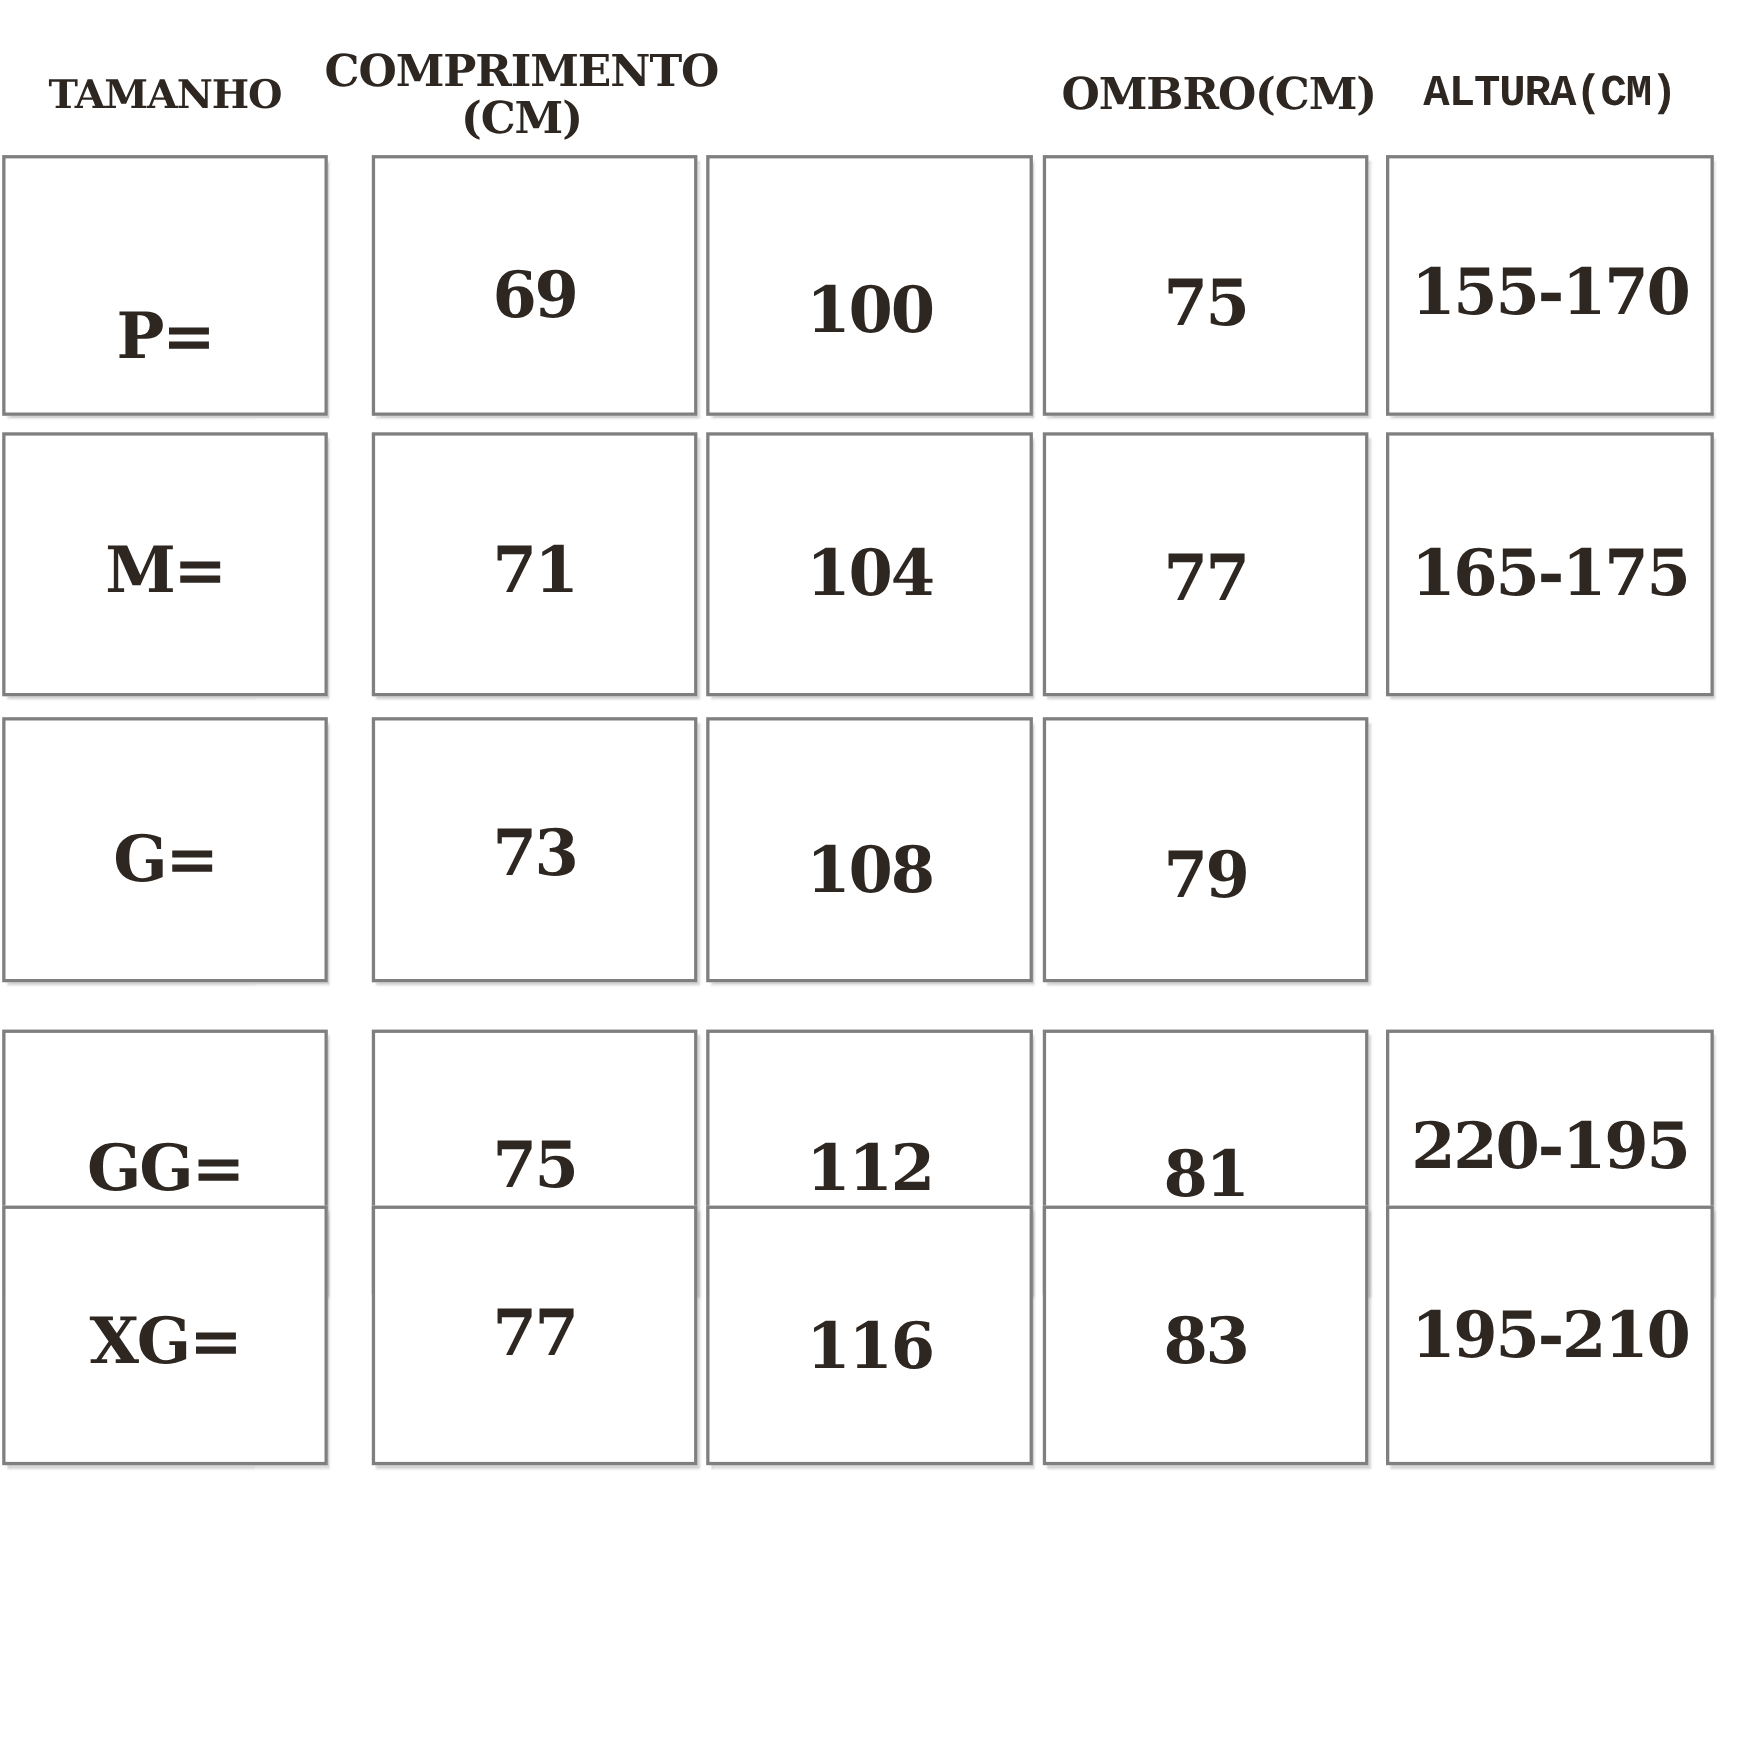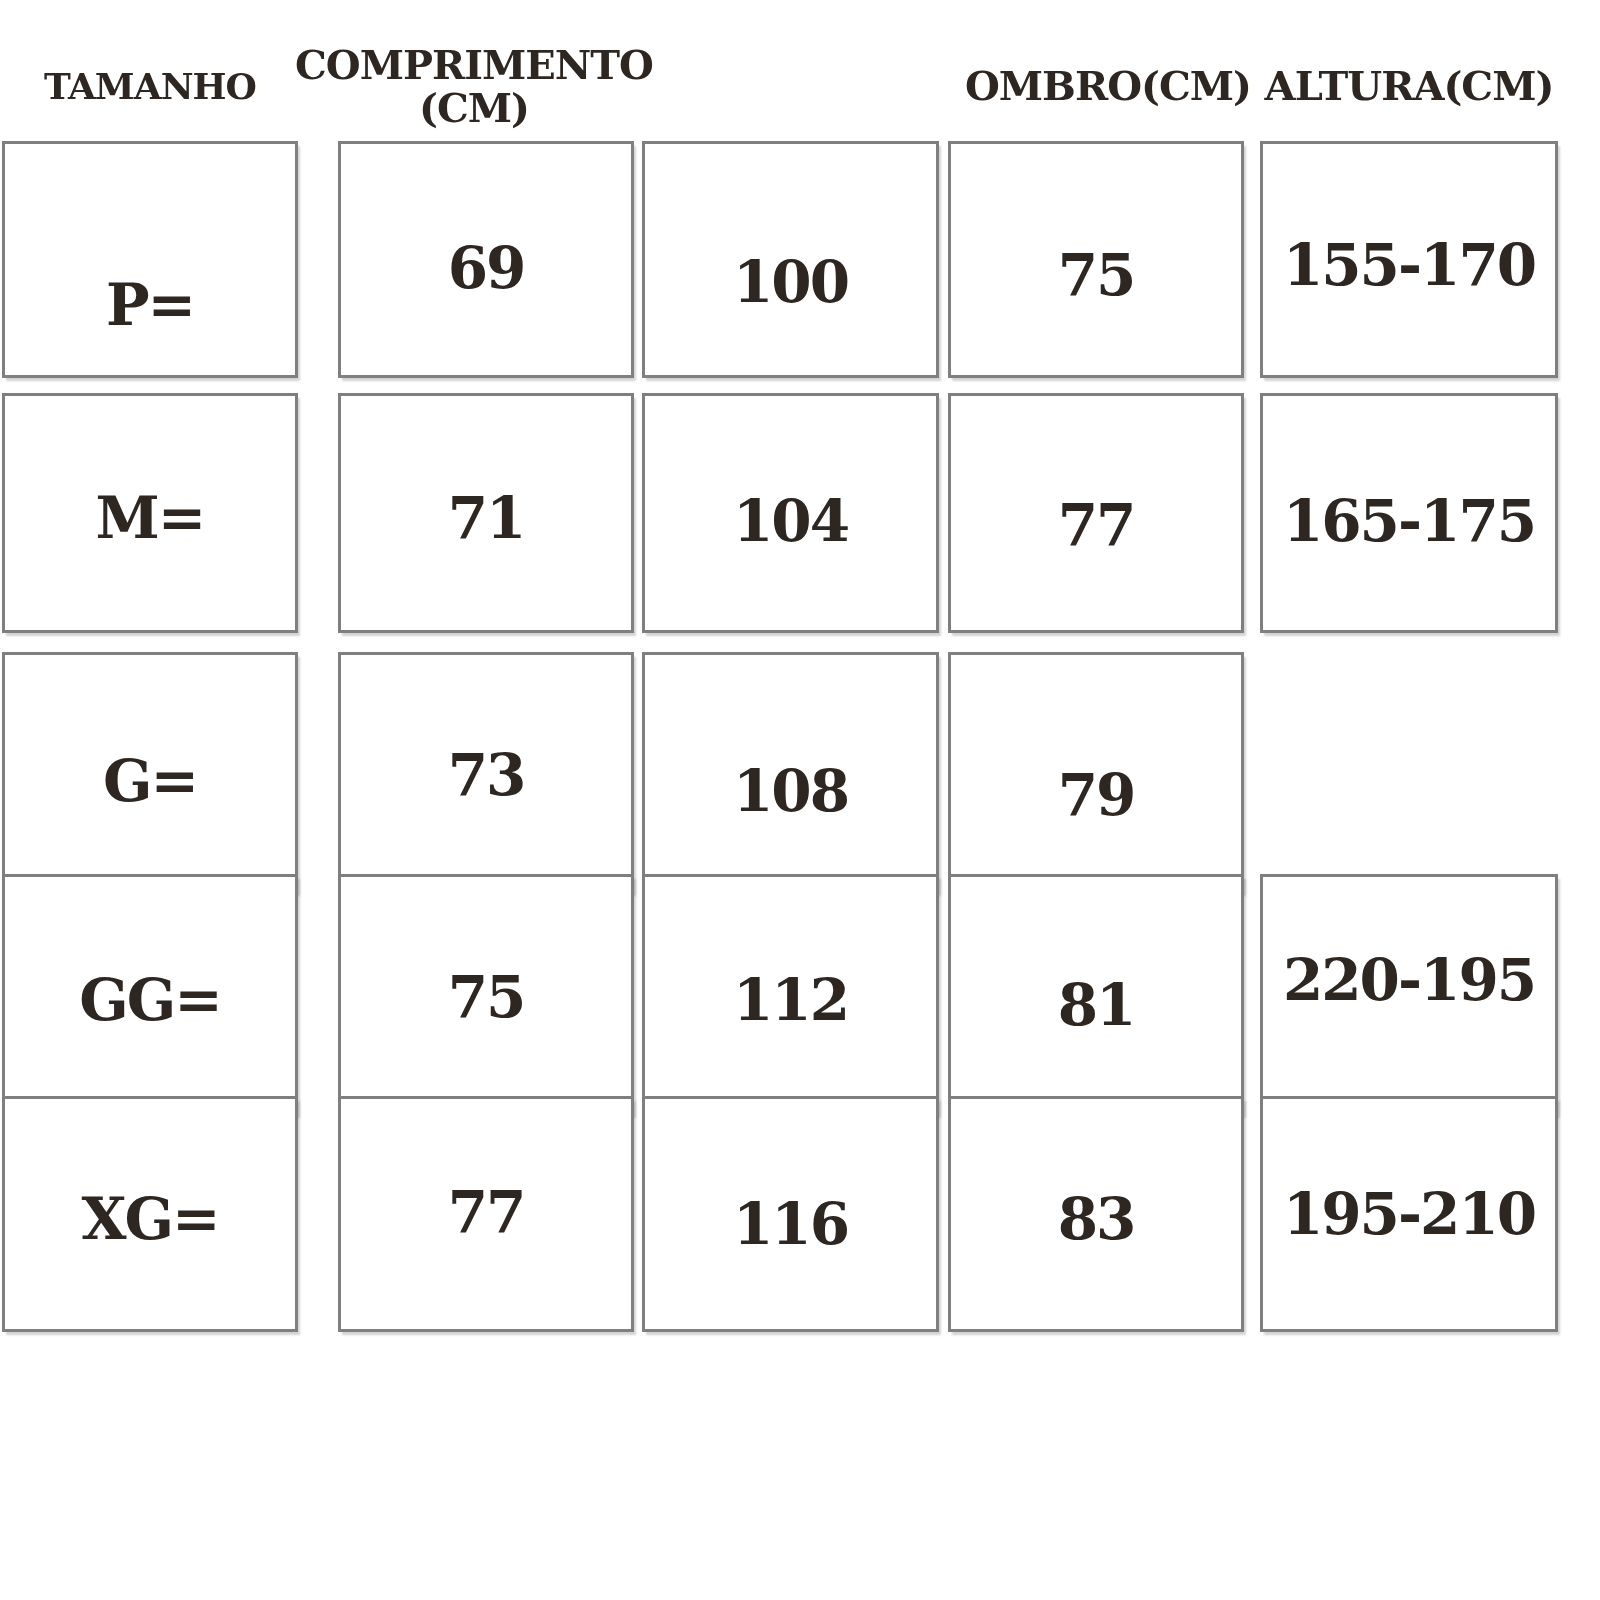--- a/index.html
+++ b/index.html
@@ -22,38 +22,38 @@
     position:absolute;top:38px;height:96px;
     display:flex;align-items:center;justify-content:center;
     text-align:center;
     font-weight:bold;font-size:40px;line-height:1.08;
     letter-spacing:-1px;color:var(--txt);
   }
   .h1{left:2px;width:296px;font-size:36px;}
   .h2{left:286px;width:376px;}
   .h3{left:642px;width:297px;}
   .h4{left:948px;width:296px;margin-left:12px;}
-  .h5{left:1260px;width:298px;}
+  .h5{left:1260px;width:298px;font-family:Liberation Mono, monospace;}
   
   .cell{
     position:absolute;box-sizing:border-box;
     background:var(--bg);
     border:3px solid var(--border);
     box-shadow:3px 4px 2px -1px rgba(110,110,110,.30);
     display:flex;align-items:center;justify-content:center;
   }
   .c1{left:2px;width:296px;}
   .c2{left:326px;width:296px;margin-left:12px;}
   .c3{left:642px;width:297px;}
   .c4{left:948px;width:296px;}
   .c5{left:1260px;width:298px;}
   .r1{top:141px;height:237px;}
   .r2{top:393px;height:240px;}
   .r3{top:652px;height:241px;}
-  .r4{top:874px;height:241px;}
+  .r4{top:936px;height:241px;}
   .r5{top:1096px;height:236px;}
   .t{
     font-weight:bold;font-size:58px;color:var(--txt);
     letter-spacing:-2px;white-space:nowrap;
     transform:translateY(var(--dy,0px));
   }
 </style>
 </head>
 <body>
 

